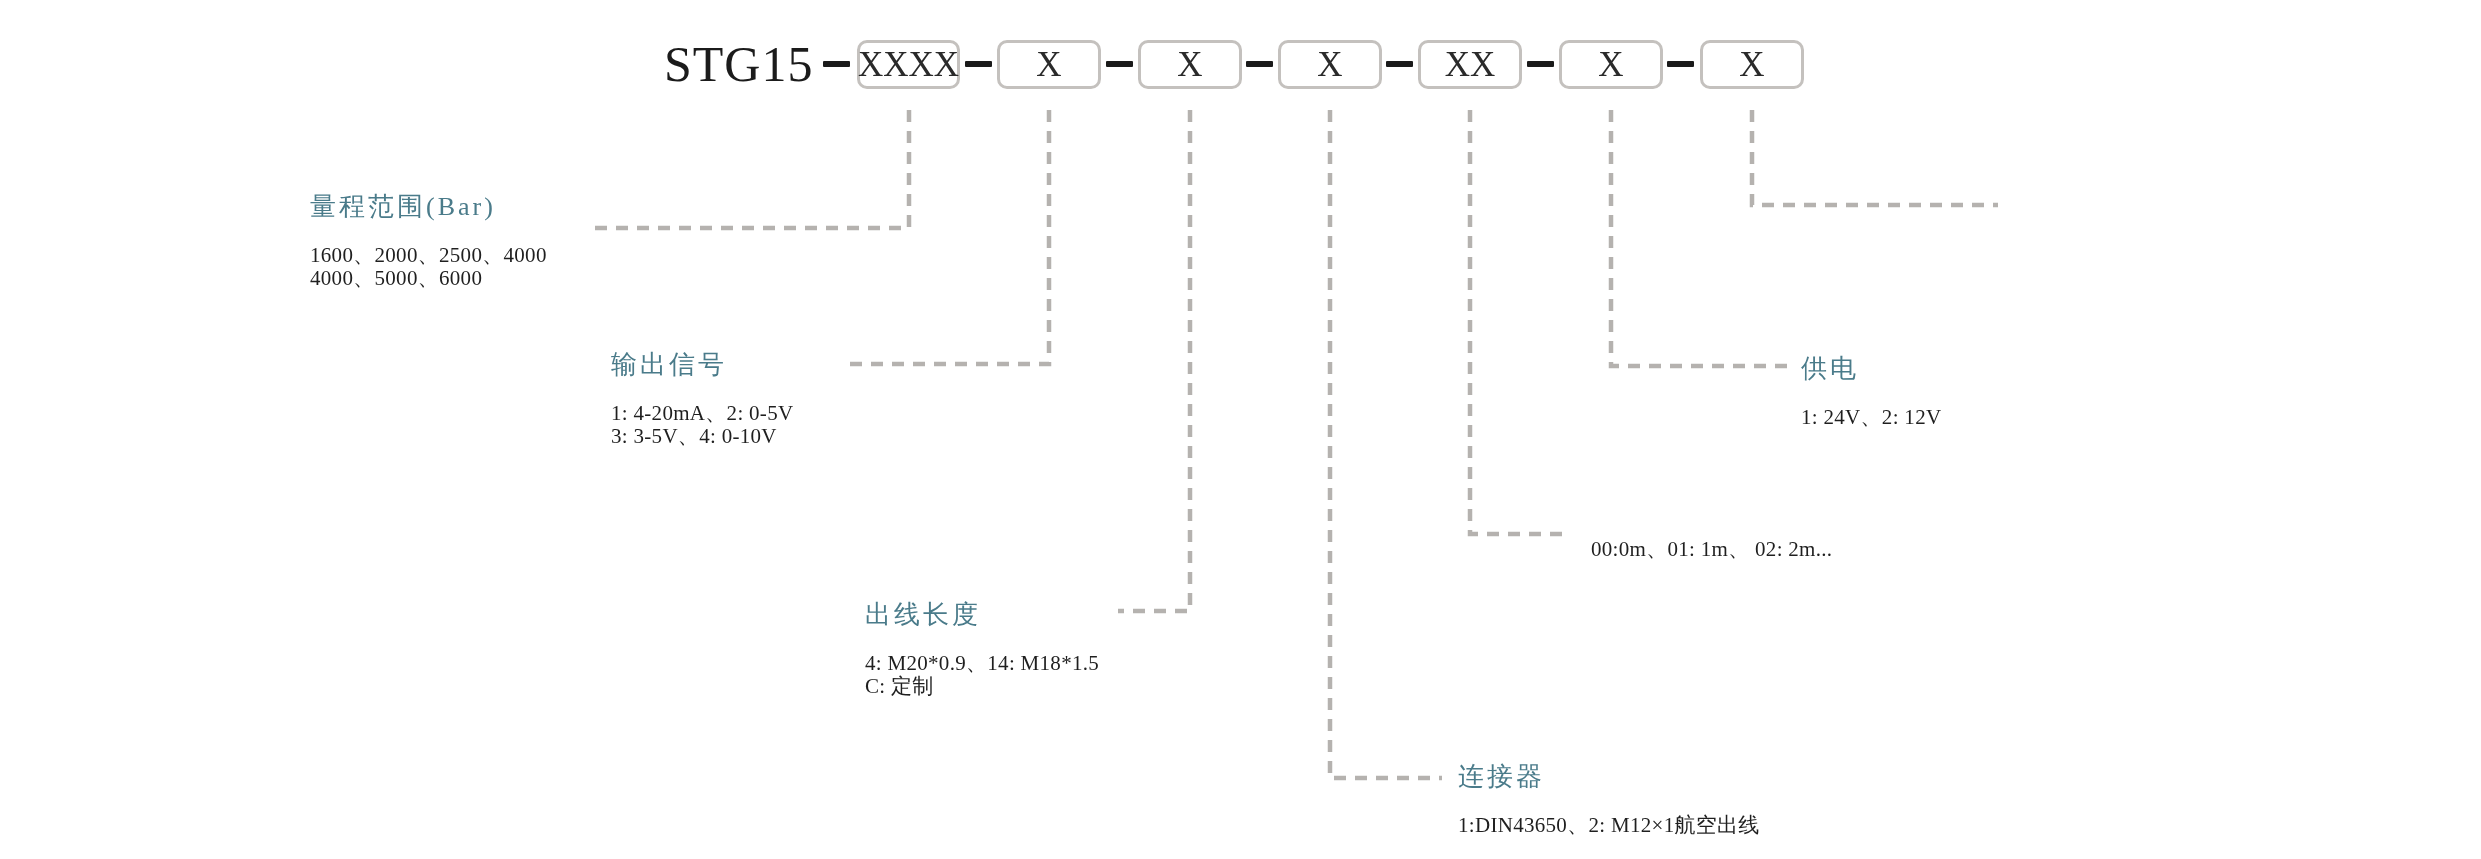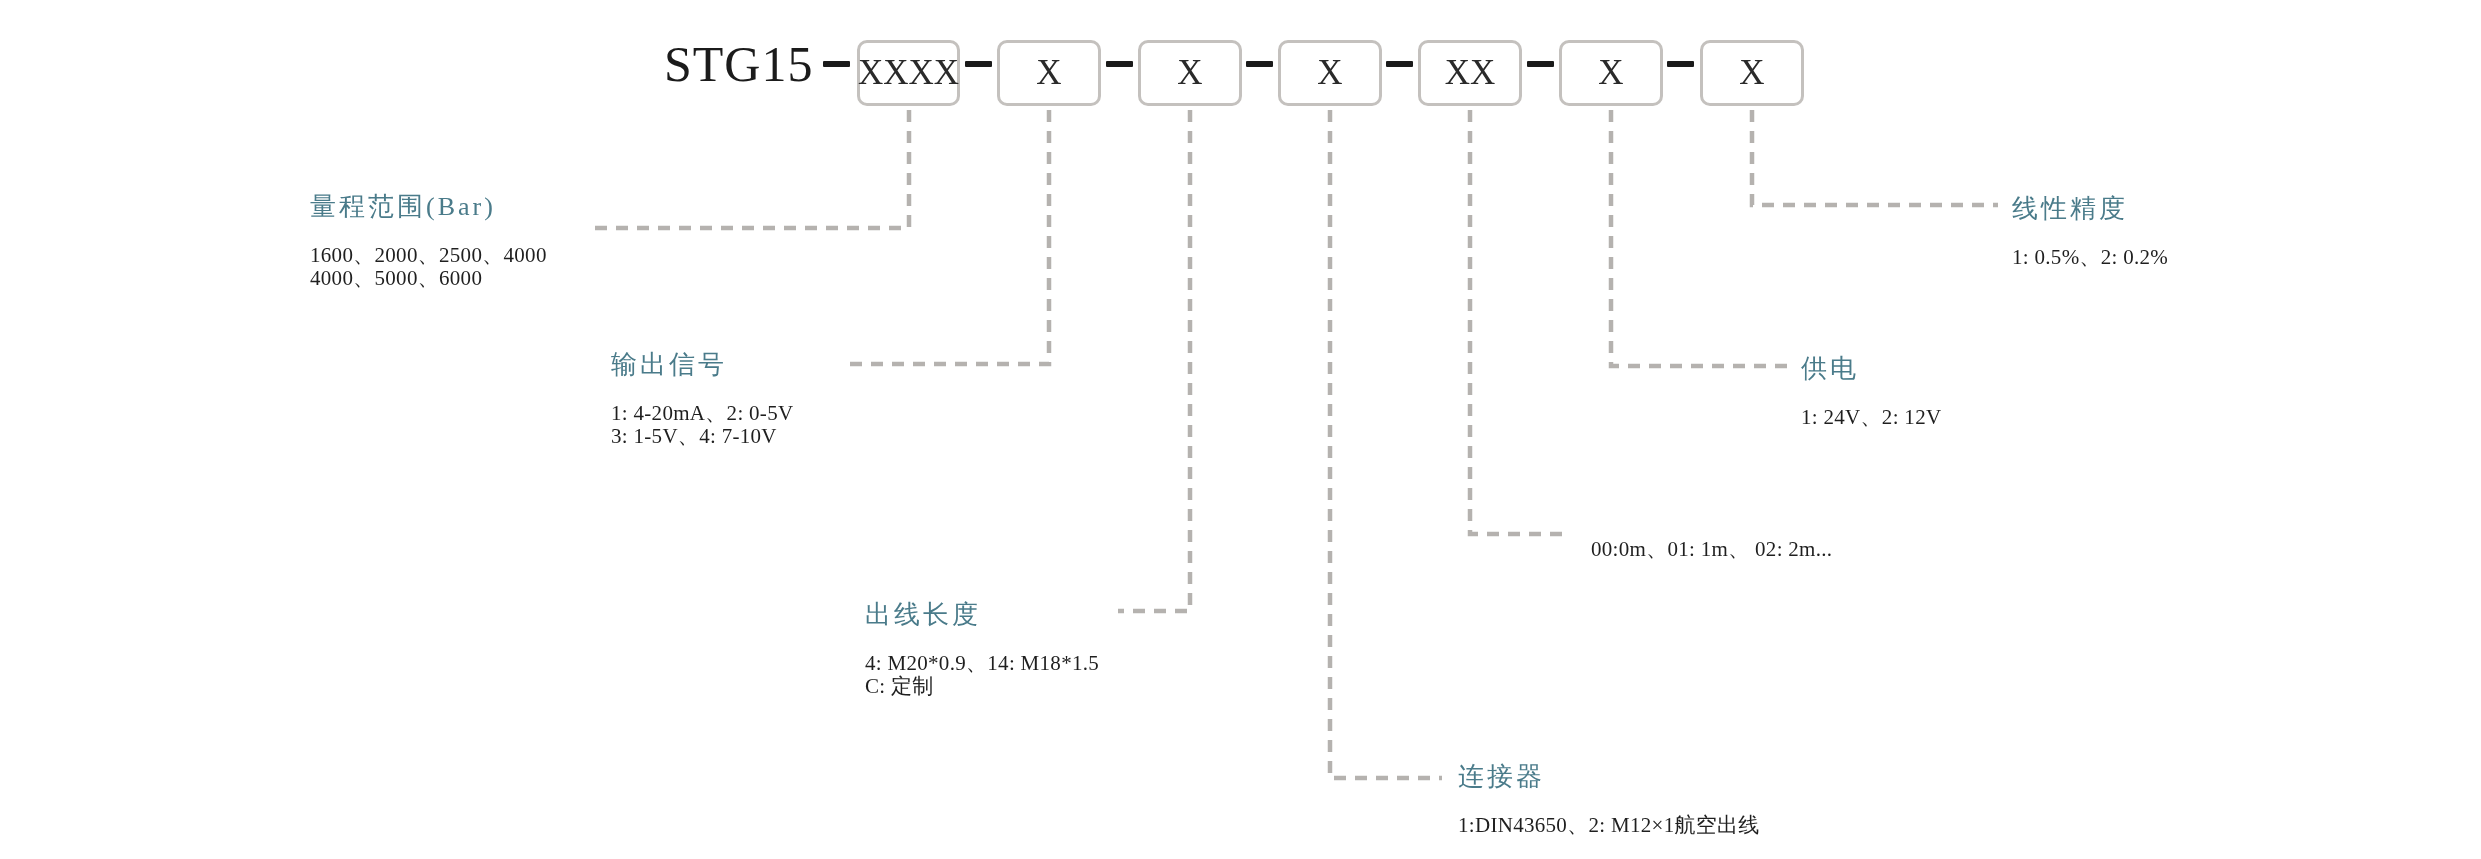--- a/index.html
+++ b/index.html
@@ -28,21 +28,21 @@
     height: 49px;
     line-height: 49px;
     font-size: 50px;
     letter-spacing: 1px;
     color: #1b1b1b;
   }
   .code-box {
     position: absolute;
     top: 40px;
     width: 104px;
-    height: 66px;
+    height: 49px;
     box-sizing: border-box;
     border: 3px solid #c4c1be;
     border-radius: 10px;
     background: #ffffff;
     display: flex;
     align-items: center;
     justify-content: center;
     font-size: 35px;
     letter-spacing: 0px;
     color: #2a2a2a;
@@ -140,21 +140,21 @@
     <div class="values">
       <div>1600、2000、2500、4000</div>
       <div>4000、5000、6000</div>
     </div>
   </div>
 
   <div class="section" style="left:611px;top:348px">
     <div class="title">输出信号</div>
     <div class="values">
       <div>1: 4-20mA、2: 0-5V</div>
-      <div>3: 1-5V、4: 7-10V</div>
+      <div>3: 3-5V、4: 0-10V</div>
     </div>
   </div>
 
   <div class="section" style="left:865px;top:598px">
     <div class="title">出线长度</div>
     <div class="values">
       <div>4: M20*0.9、14: M18*1.5</div>
       <div>C: 定制</div>
     </div>
   </div>
@@ -172,20 +172,14 @@
     </div>
   </div>
 
   <div class="section" style="left:1801px;top:352px">
     <div class="title">供电</div>
     <div class="values">
       <div>1: 24V、2: 12V</div>
     </div>
   </div>
 
-  <div class="section" style="left:2012px;top:192px">
-    <div class="title">线性精度</div>
-    <div class="values">
-      <div>1: 0.5%、2: 0.2%</div>
-    </div>
-  </div>
 
 </div>
 
 </body></html>

